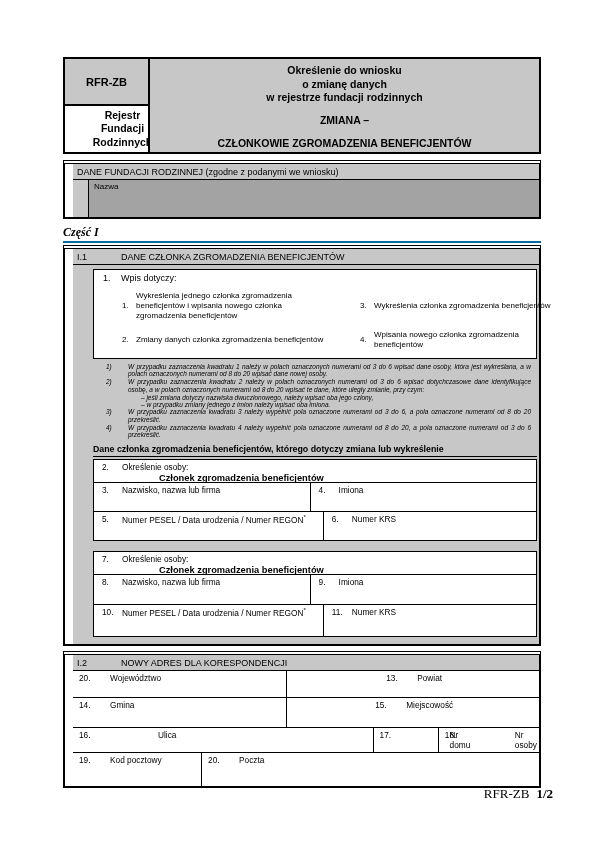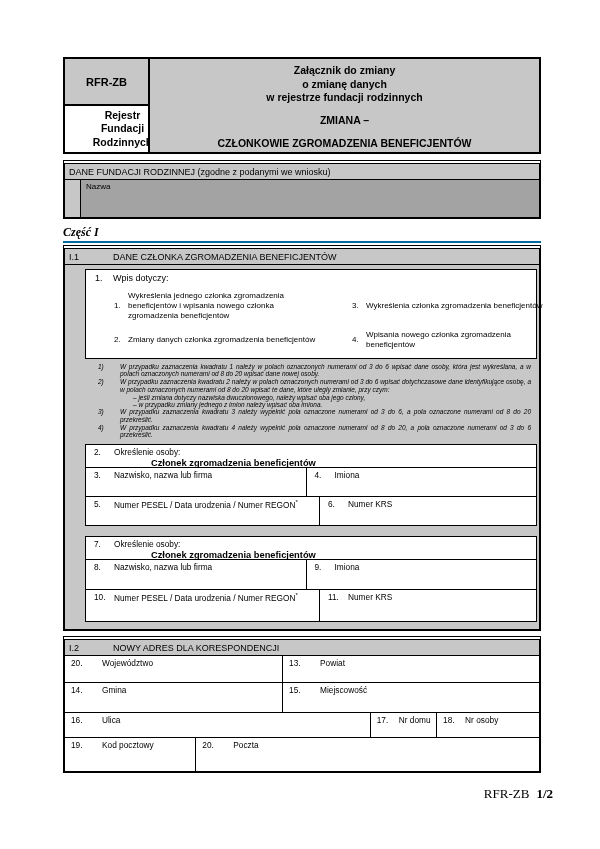--- a/index.html
+++ b/index.html
@@ -20,21 +20,21 @@
     grid-column:1; grid-row:2; background:#fff; border-right:2px solid #000;
     display:flex; flex-direction:column; align-items:center; justify-content:center;
     font-weight:bold; font-size:10.5px; line-height:1.25; text-align:center;padding-left:32px;
   }
   .hdr-right { grid-column:2; grid-row:1 / span 2; background:#c7c7c7; text-align:center; padding-top:5px; }
   .hdr-att { font-weight:bold; font-size:10.5px; line-height:1.3; }
   .hdr-zmiana { font-weight:bold; font-size:10.5px; margin-top:9px; }
   .hdr-subject { font-weight:bold; font-size:10.5px; margin-top:11px; }
 
   
-  .sec { border:2px solid #000; border-top:4px double #000; }
+  .sec { border:2px solid #000; border-top:4px double #000;padding-left:8px; }
   .sec-hdr { background:#c7c7c7; font-size:9px; padding:3px 4px 2px 4px; border-bottom:1px solid #000; display:flex; }
   .sec-num { width:44px; flex:0 0 44px; }
   .df { margin-top:6px; }
   .df-body { display:flex; background:#c7c7c7; height:37px; }
   .df-gutter { flex:0 0 16px; border-right:1px solid #000; }
   .df-nazwa { flex:1; background:#a3a3a3; font-size:8px; padding:2px 5px; }
 
   .czesc { margin-top:6px; font-family:"Liberation Serif", serif; font-style:italic; font-weight:bold;
            font-size:12px; border-bottom:2px solid #0369a1; padding-bottom:1px; }
 
@@ -80,22 +80,22 @@
   .w49 { width:49%; } .w51r { width:51%; }
   .w52 { width:52%; } .w48r { width:48%; }
 
   
   .s2 { margin-top:5px; background:#fff; }
   .arow { display:flex; }
   .arow + .arow { border-top:1px solid #000; }
   .acell { padding:2px 4px 0 6px; display:flex; font-size:8.3px; }
   .acell .num { flex:0 0 31px; }
   .acell .numS { flex:0 0 22px; }
-  .rA { height:26px; } .rB { height:29px; } .rC { height:24px; } .rD { height:33px; }
-  .w46 { width:46%; } .w54r { width:54%; }
+  .rA { height:26px; } .rB { height:29px; } .rC { height:24px;gap:48px; } .rD { height:33px; }
+  .w46 { width:46%; } .w54r { width:54%;justify-content:center; }
   .w645 { width:64.5%; } .w14 { width:14%; } .w215r { width:21.5%; }
   .w277 { width:27.7%; } .w723r { width:72.3%; }
 
   sup { font-size:6px; }
 
   .footer { position:absolute; top:786px; right:47px; font-family:"Liberation Serif", serif; font-size:13px; }
   .footer b { margin-left:7px; }
 </style>
 </head>
 <body>
@@ -105,21 +105,21 @@
 
     <div class="hdr">
       <div class="hdr-code">RFR-ZB</div>
       <div class="hdr-reg">
         <span>Rejestr</span>
         <span>Fundacji</span>
         <span>Rodzinnych</span>
       </div>
       <div class="hdr-right">
         <div class="hdr-att">
-          <div>Załącznik do zmiany</div>
+          <div>Określenie do wniosku</div>
           <div>o zmianę danych</div>
           <div>w rejestrze fundacji rodzinnych</div>
         </div>
         <div class="hdr-zmiana">ZMIANA  –</div>
         <div class="hdr-subject">CZŁONKOWIE ZGROMADZENIA BENEFICJENTÓW</div>
       </div>
     </div>
 
     <div class="sec df">
       <div class="sec-hdr">
@@ -181,20 +181,21 @@
           <div class="fn">
             <span class="fn-num">3)</span>
             <span class="fn-text">W przypadku zaznaczenia kwadratu 3 należy wypełnić pola oznaczone numerami od 3 do 6, a pola oznaczone numerami od 8 do 20 przekreślić.</span>
           </div>
           <div class="fn">
             <span class="fn-num">4)</span>
             <span class="fn-text">W przypadku zaznaczenia kwadratu 4 należy wypełnić pola oznaczone numerami od 8 do 20, a pola oznaczone numerami od 3 do 6 przekreślić.</span>
           </div>
         </div>
 
+        <div class="sub-head">Dane członka zgromadzenia beneficjentów, którego dotyczy zmiana lub wykreślenie</div>
         <div class="box fbox">
           <div class="person-row hA1">
             <div class="person-line">
               <span class="num">2.</span>
               <span>Określenie osoby:</span>
             </div>
             <div class="person-value">Członek zgromadzenia beneficjentów</div>
           </div>
           <div class="frow">
             <div class="fcell brd-r w49 hA2">

